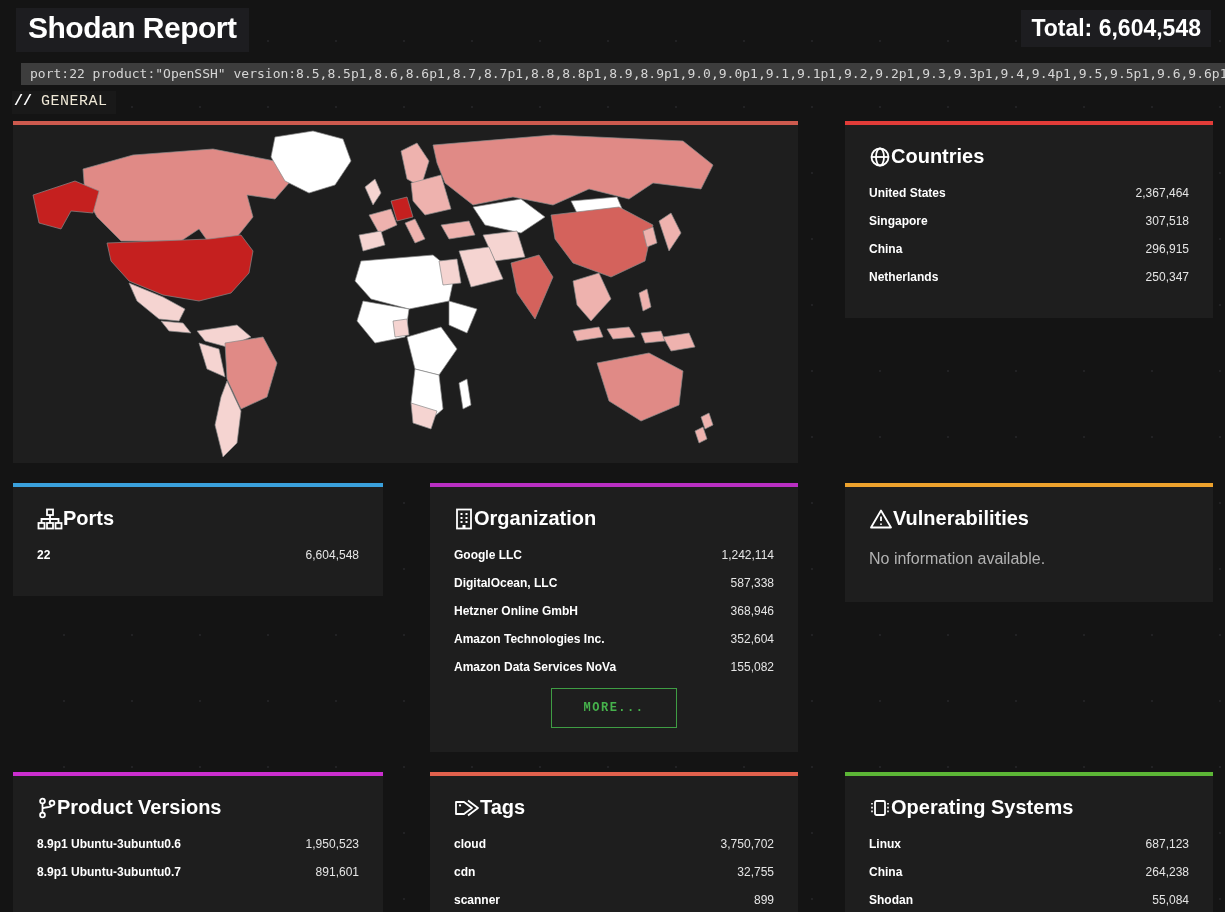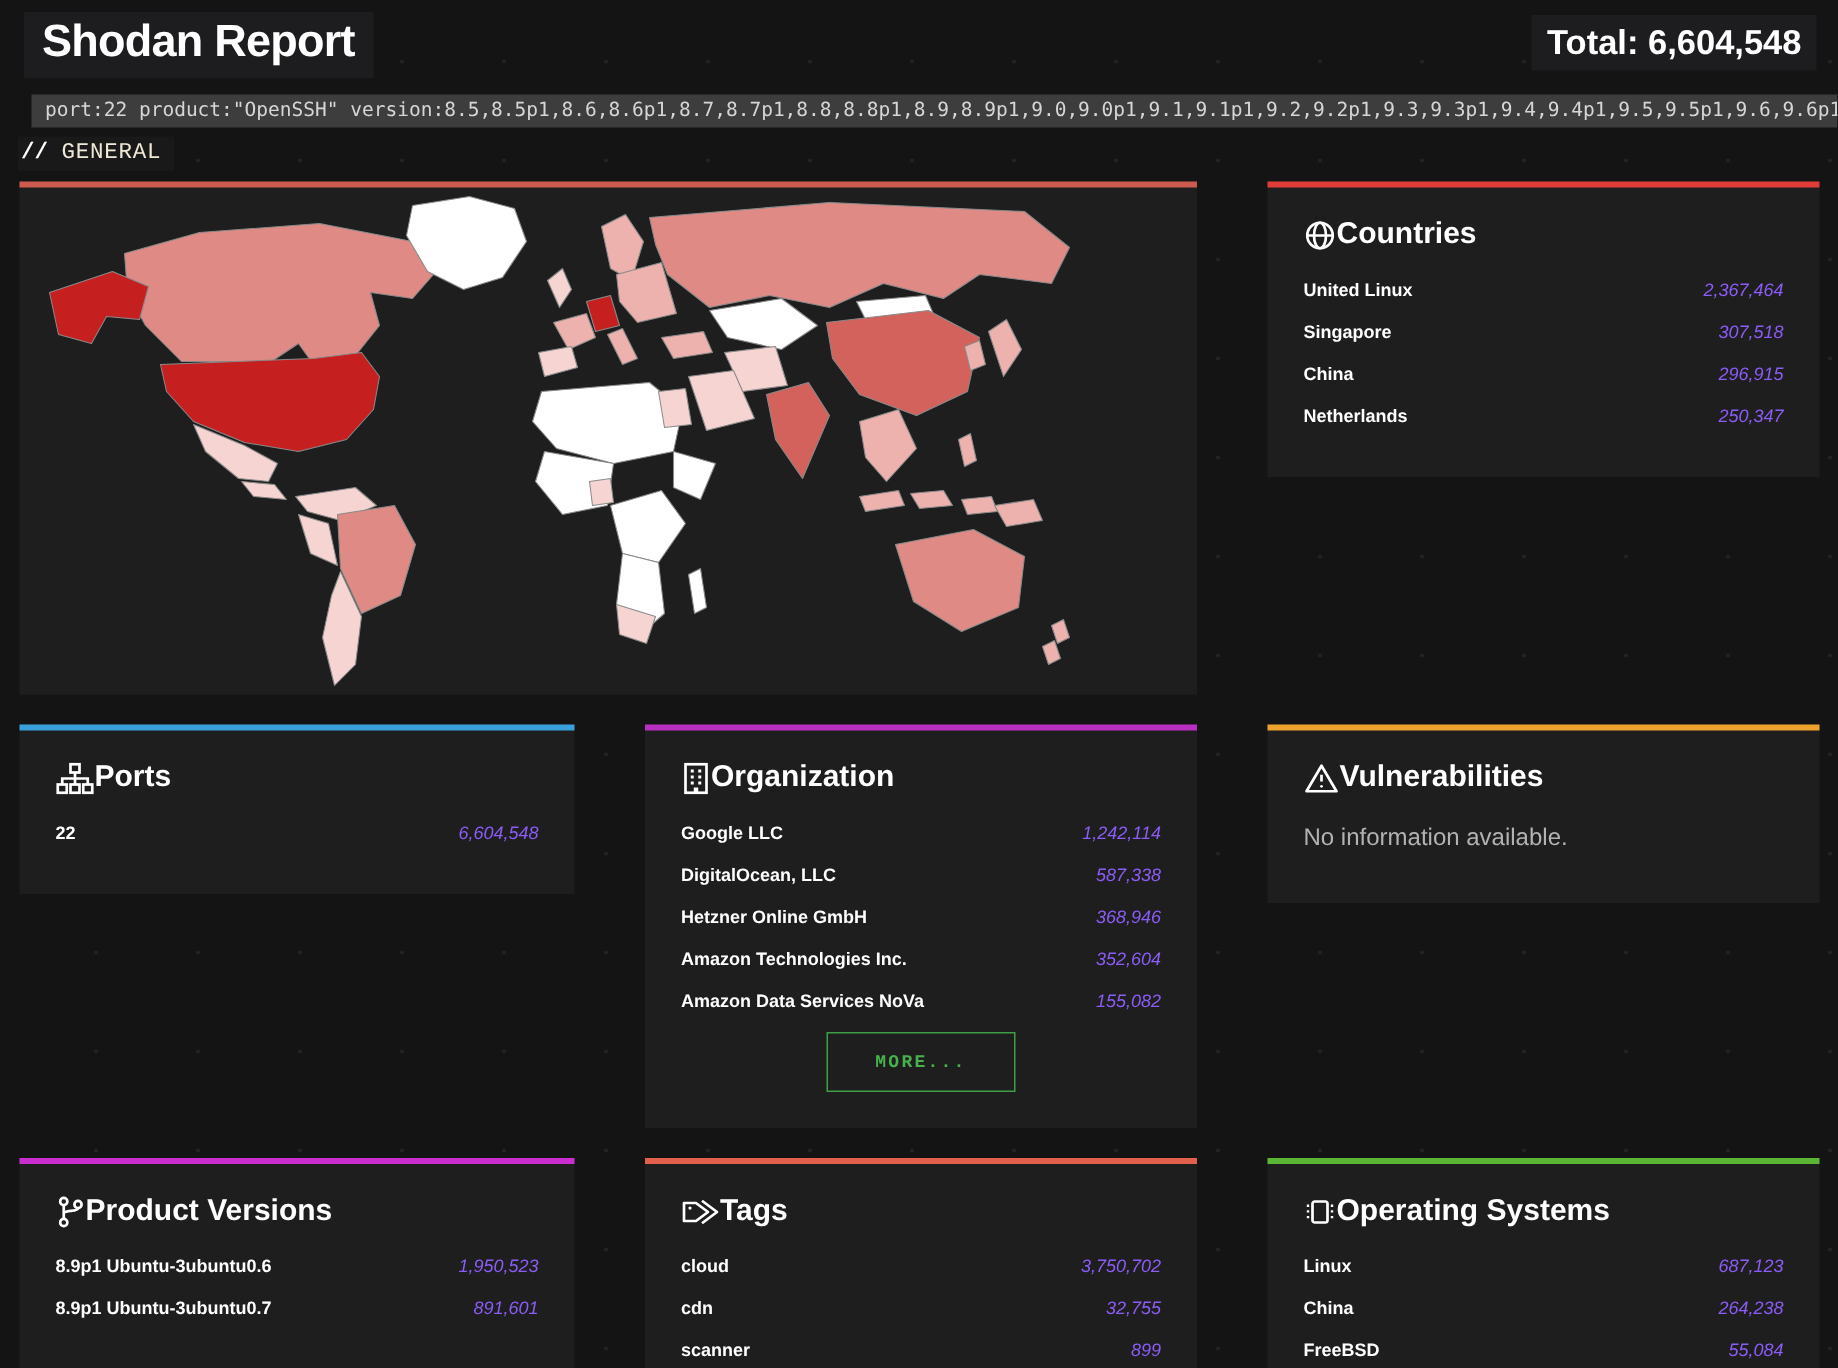--- a/index.html
+++ b/index.html
@@ -33,21 +33,21 @@
     align-items: start;
   }
   .panel { background: #1e1e1e; border-top: 4px solid #555; padding: 18px 24px 20px; }
   .map-panel { grid-column: 1 / 3; height: 342px; padding: 0; }
   .panel-head { display: flex; align-items: center; margin: 2px 0 18px; }
   .panel-head h2 { font-size: 20px; margin: 0; font-weight: bold; }
   .icon { display: inline-flex; flex: 0 0 auto; }
   .icon svg { display: block; }
   .row { display: flex; justify-content: space-between; align-items: baseline; margin-bottom: 14px; font-size: 12px; }
   .row .k { font-weight: bold; color: #ffffff; }
-  .row .v { color: #8b5cf6; font-weight: normal; font-style: italic; }
+  .row .v { color: #e5e5e5; font-weight: normal; }
   .more-btn {
     display: block; margin: 13px auto 4px; background: transparent;
     border: 1px solid #3f9d44; color: #46b24c; font-family: Liberation Mono, monospace;
     font-size: 12px; font-weight: bold; letter-spacing: 1.5px;
     padding: 12px 32px; cursor: pointer;
   }
   .empty-text { color: #b2b2b2; font-size: 16px; margin: 20px 0 14px; }
   .ports-panel { min-height: 111px; }
   .vuln-panel { min-height: 111px; }
   .map-svg { width: 785px; height: 338px; }
@@ -141,21 +141,21 @@
       <span class="icon">
         <svg width="22" height="22" viewBox="0 0 22 22" fill="none" stroke="#ffffff" stroke-width="1.8">
           <circle cx="11" cy="11" r="8.5"></circle>
           <ellipse cx="11" cy="11" rx="4" ry="8.5"></ellipse>
           <line x1="2.5" y1="11" x2="19.5" y2="11"></line>
         </svg>
       </span>
       <h2>Countries</h2>
     </div>
     <div class="row">
-      <span class="k">United Linux</span>
+      <span class="k">United States</span>
       <span class="v">2,367,464</span>
     </div>
     <div class="row">
       <span class="k">Singapore</span>
       <span class="v">307,518</span>
     </div>
     <div class="row">
       <span class="k">China</span>
       <span class="v">296,915</span>
     </div>
@@ -301,18 +301,18 @@
     </div>
     <div class="row">
       <span class="k">Linux</span>
       <span class="v">687,123</span>
     </div>
     <div class="row">
       <span class="k">China</span>
       <span class="v">264,238</span>
     </div>
     <div class="row">
-      <span class="k">FreeBSD</span>
+      <span class="k">Shodan</span>
       <span class="v">55,084</span>
     </div>
   </div>
 
 </div>
 
 </body></html>

